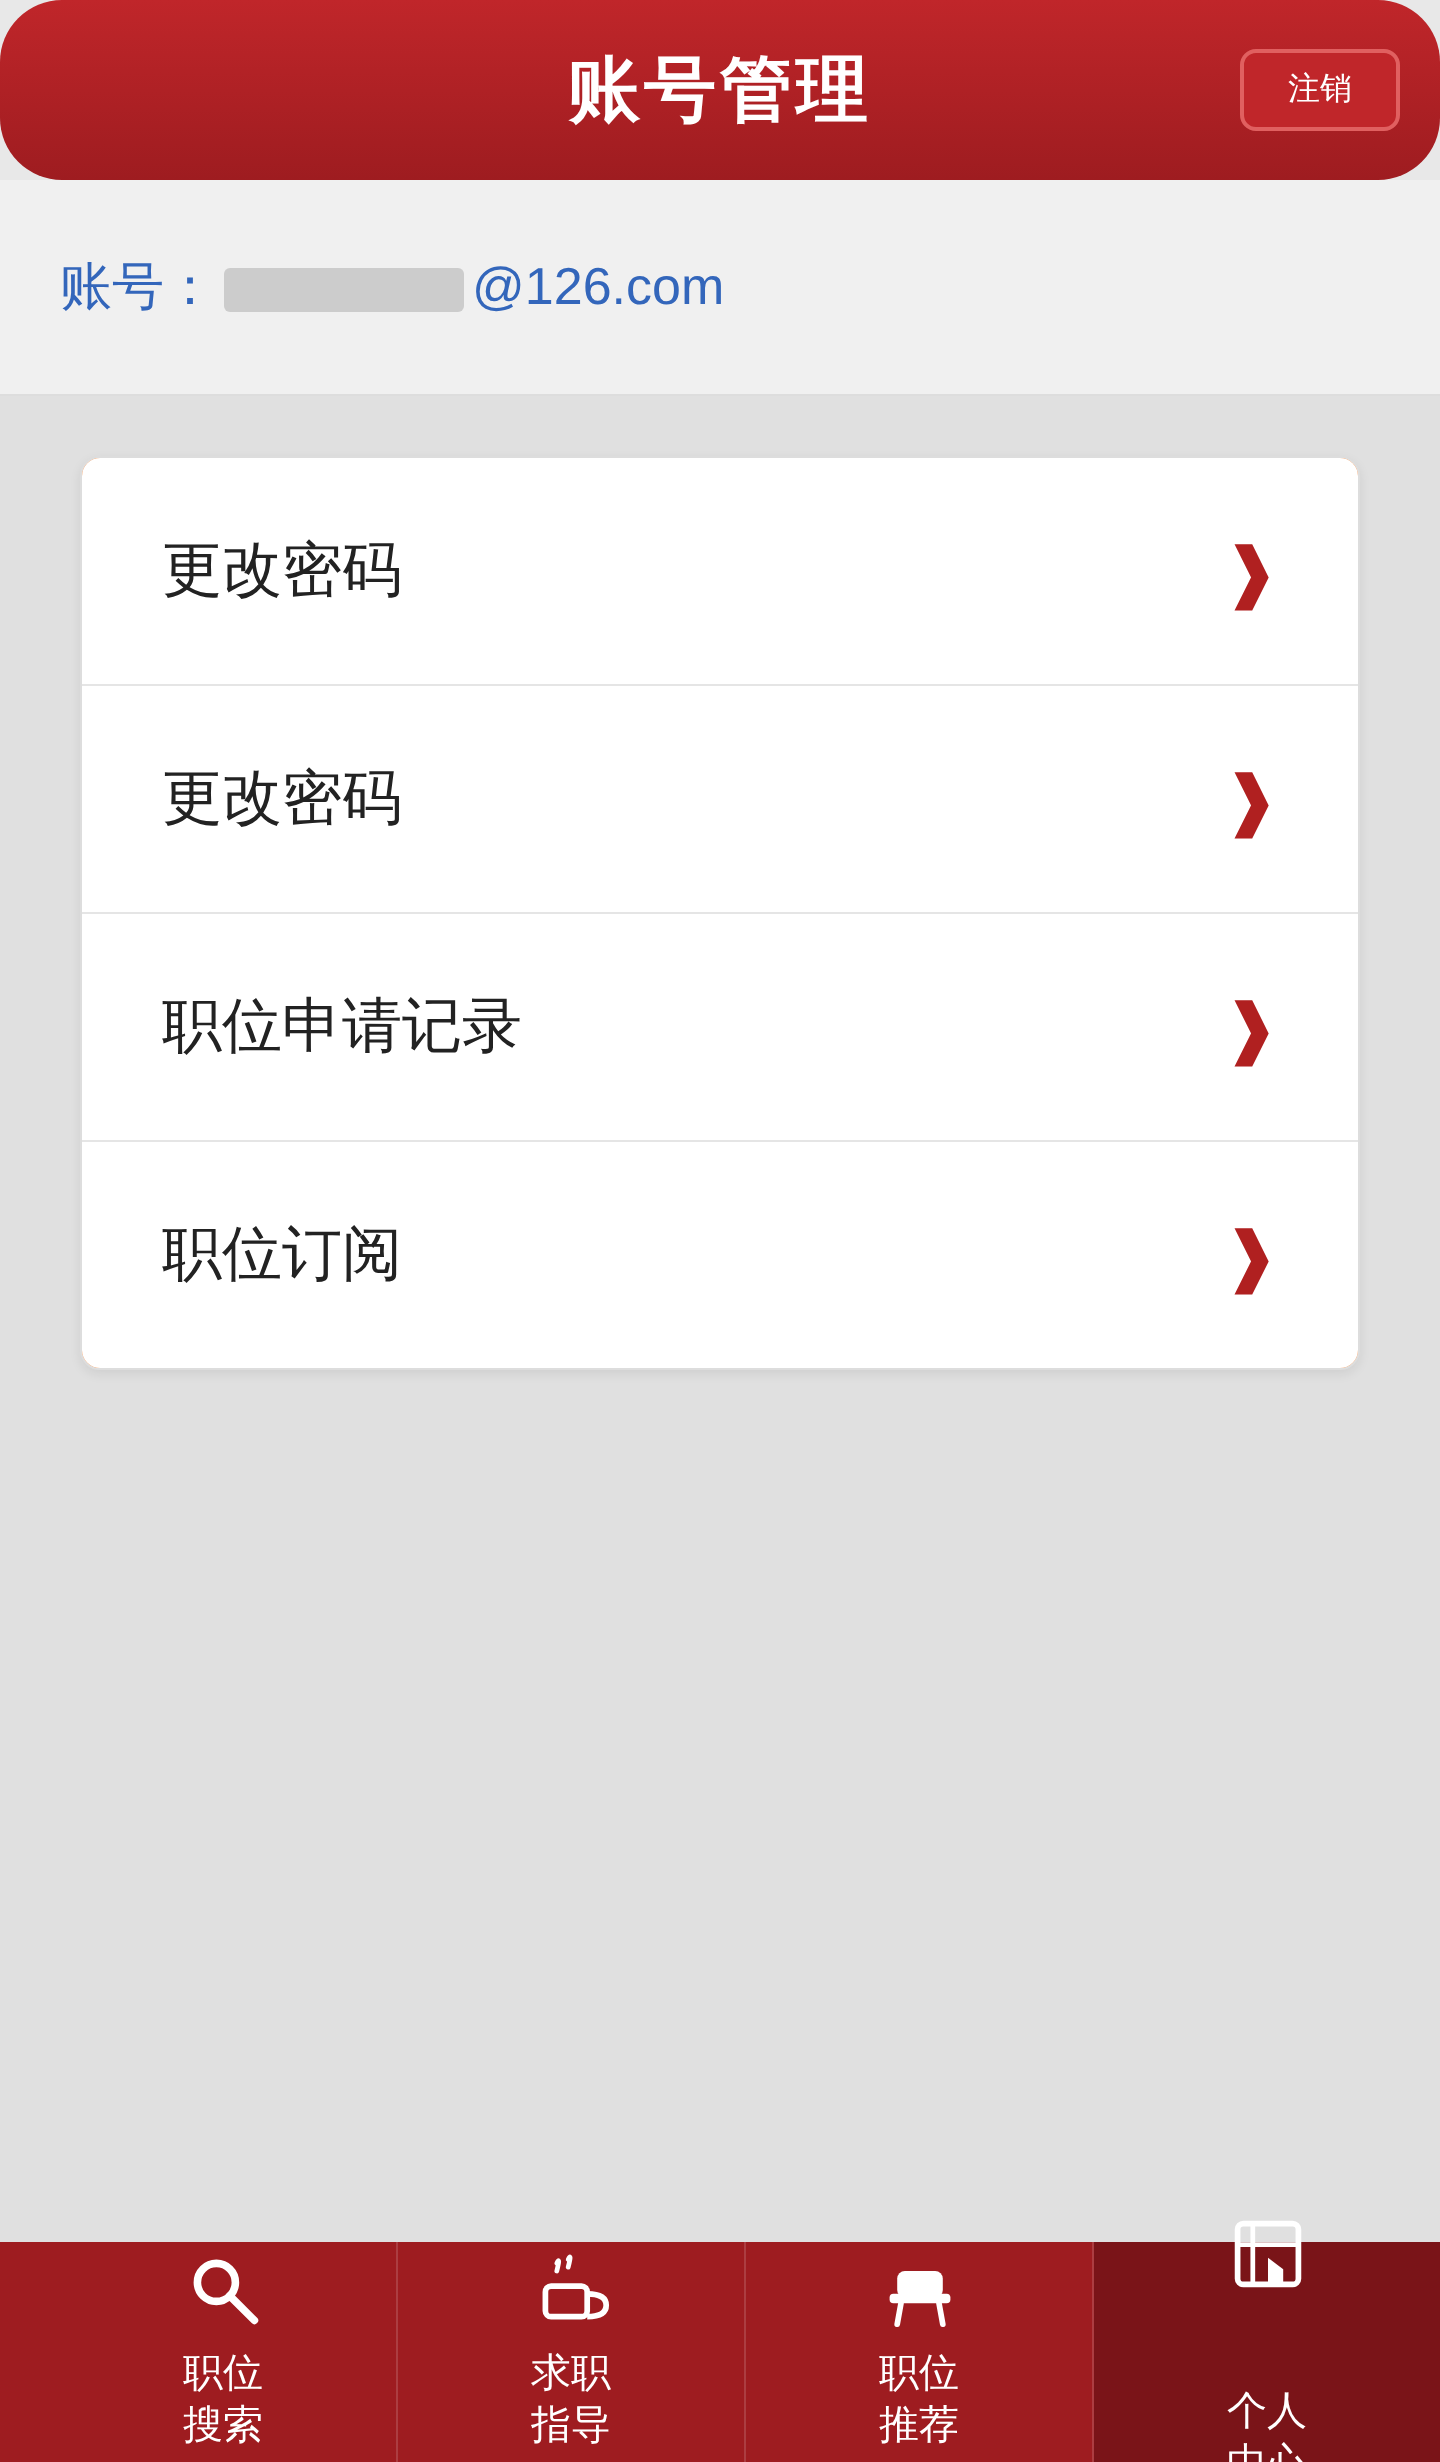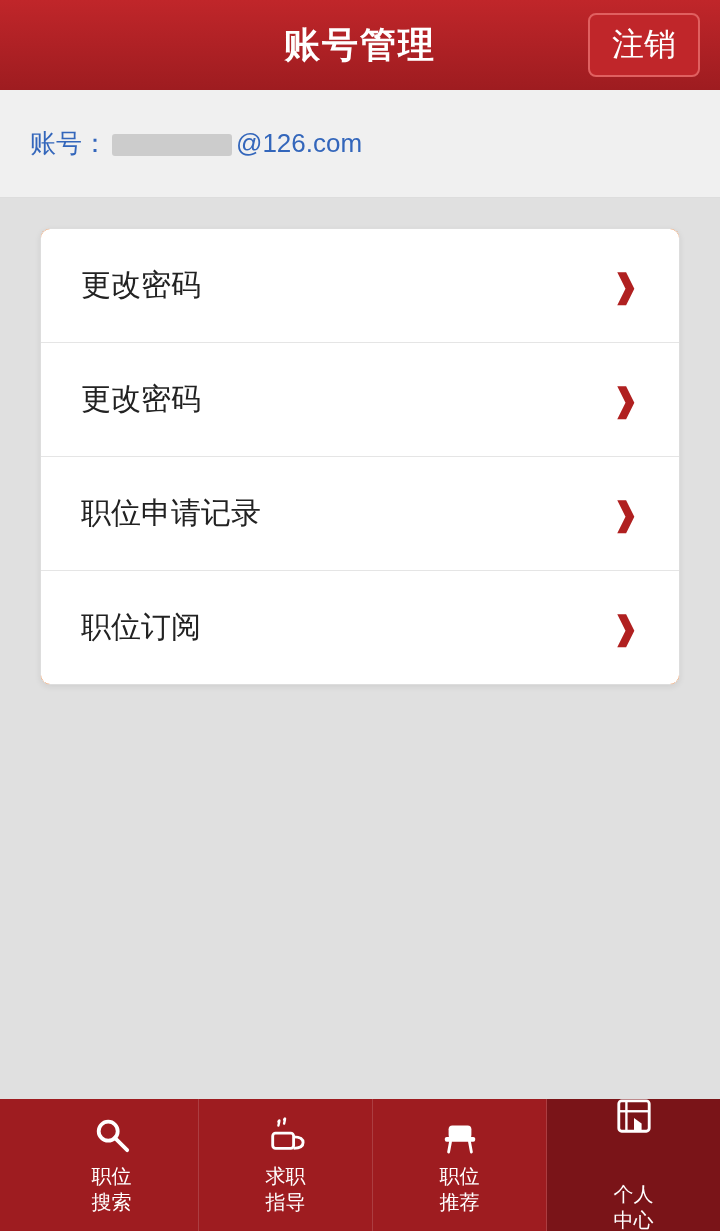--- a/index.html
+++ b/index.html
@@ -14,36 +14,37 @@
 
     
     .header {
       background: linear-gradient(180deg, #c0262a 0%, #9e1c20 100%);
       height: 90px;
       display: flex;
       align-items: center;
       justify-content: center;
       position: relative;
       flex-shrink: 0;
+      border-radius: 31px;
     }
     .header-title {
       color: #fff;
       font-size: 36px;
       font-weight: bold;
       letter-spacing: 2px;
     }
     .header-logout {
       position: absolute;
       right: 20px;
       top: 50%;
       transform: translateY(-50%);
       background: #c0262a;
       border: 2px solid #e06060;
       color: #fff;
-      font-size: 32px;
+      font-size: 16px;
       padding: 8px 22px;
       border-radius: 8px;
       cursor: pointer;
     }
 
     
     .account-bar {
       background: #f0f0f0;
       padding: 36px 30px;
       border-bottom: 1px solid #ddd;
@@ -99,21 +100,21 @@
     .chevron-icon {
       color: #b02020;
       font-size: 32px;
       font-weight: bold;
       line-height: 1;
     }
 
     
     .bottom-nav {
       background: #9e1c20;
-      height: 132px;
+      height: 110px;
       display: flex;
       flex-shrink: 0;
       padding-left: 25px;
     }
     .nav-item {
       flex: 1;
       display: flex;
       flex-direction: column;
       align-items: center;
       justify-content: center;

